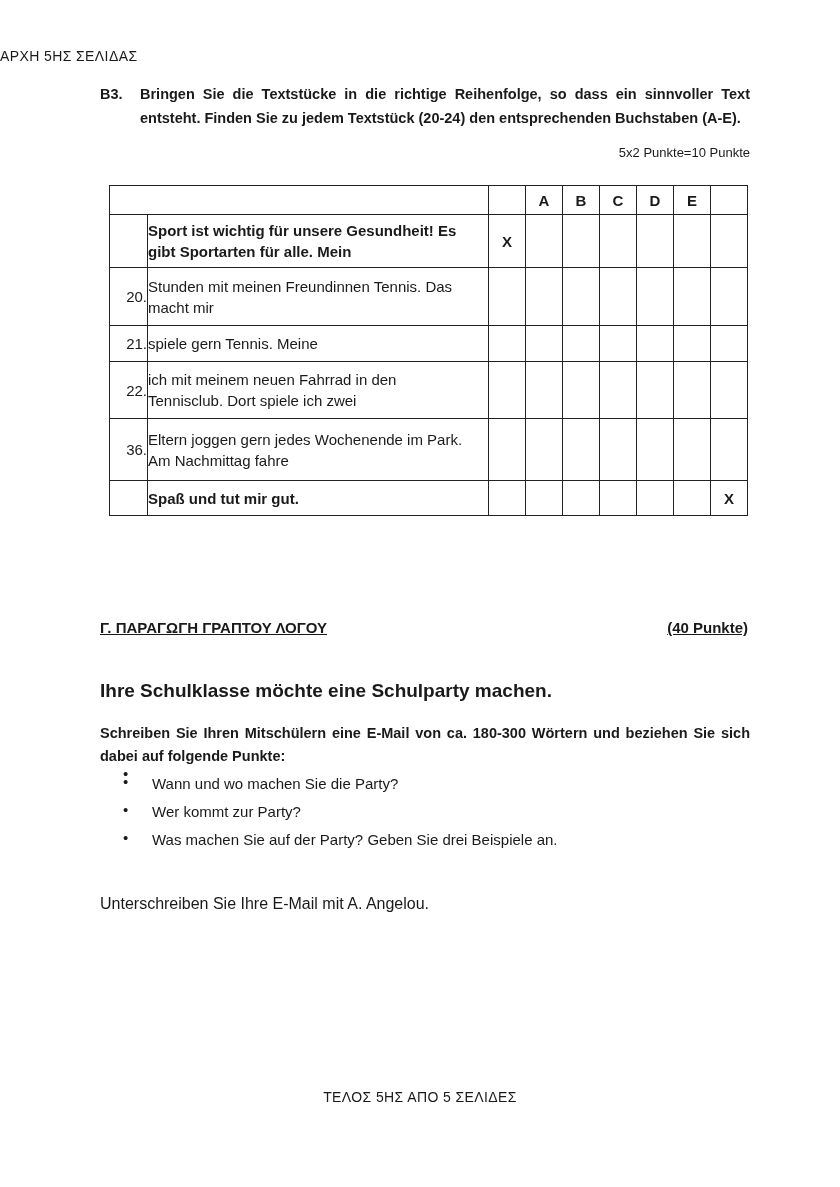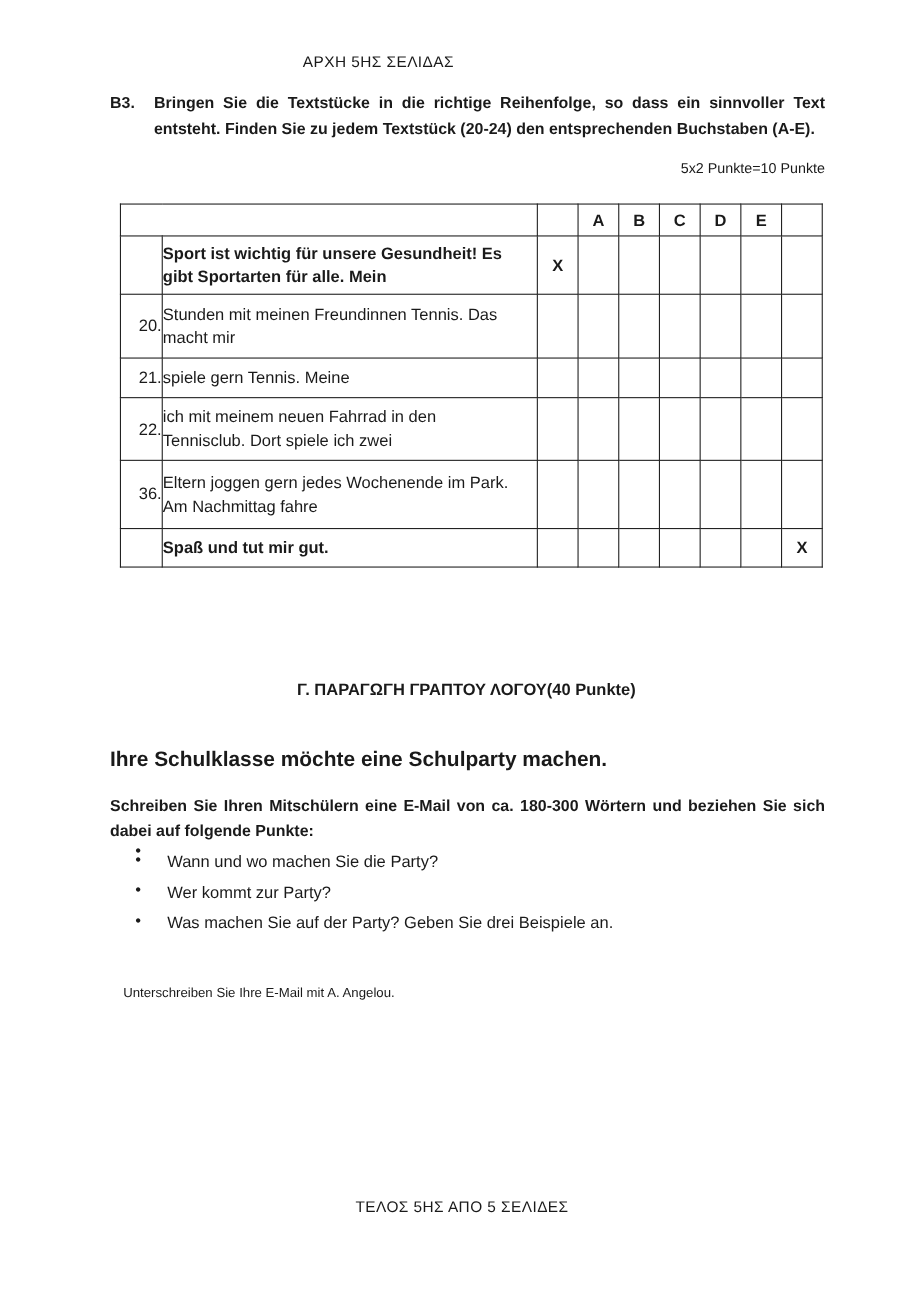--- a/index.html
+++ b/index.html
@@ -7,21 +7,21 @@
     position:relative;
     width:840px;height:1187px;
     margin:0 auto;
     background:#ffffff;
     color:#1a1a1a;
     font-family:"Liberation Sans","DejaVu Sans",sans-serif;
     overflow:hidden;
   }
   .page-header{
     position:absolute;top:48px;left:0;width:688px;
-    text-align:center;font-size:14px;letter-spacing:.4px;
+    text-align:left;font-size:14px;letter-spacing:.4px;
   }
   .page-footer{
     position:absolute;top:1089px;left:0;width:840px;
     text-align:center;font-size:14px;letter-spacing:.4px;
   }
   .b3{
     position:absolute;top:82px;left:100px;width:650px;
     display:flex;font-weight:bold;font-size:14.5px;line-height:24px;
   }
   .b3-label{width:40px;flex:0 0 40px;}
@@ -41,43 +41,43 @@
   }
   td.ghost{border:none;background:transparent;}
   tr.head-row{height:29px;}
   td.hcell{text-align:center;font-weight:bold;}
   td.num{text-align:right;font-weight:normal;}
   td.txt{padding:4px 6px 4px 8px;white-space:pre-line;}
   td.mark{text-align:center;font-weight:bold;}
   tr.bold-row td.txt{font-weight:bold;}
   .section-c-head{
     position:absolute;top:619px;left:100px;width:648px;
-    display:flex;justify-content:center;
-    font-weight:bold;font-size:15px;
+    display:flex;justify-content:space-between;
+    font-weight:bold;font-size:15px;text-decoration:underline;
   }
   .schulparty-title{
     position:absolute;top:680px;left:100px;width:650px;
     font-weight:bold;font-size:19px;
   }
   .email-instruction{
     position:absolute;top:722px;left:100px;width:650px;
     font-weight:bold;font-size:14.5px;line-height:23px;text-align:justify;
   }
   .bullet-list{
     position:absolute;top:766px;left:100px;width:650px;
     margin:0;padding:0;list-style:none;font-size:15px;
   }
   .bullet-list li{
     position:relative;padding-left:52px;line-height:20px;margin-bottom:8px;
   }
   .bullet-list li .bullet-dot{
     position:absolute;left:23px;top:-2px;font-size:15px;
   }
   .signoff{
-    position:absolute;top:895px;left:100px;width:650px;font-size:12px;margin-left:12px;
+    position:absolute;top:895px;left:100px;width:650px;font-size:16px;
   }
 </style>
 </head>
 <body>
 
 <div class="page">
 
   <div class="page-header">ΑΡΧΗ 5ΗΣ ΣΕΛΙΔΑΣ</div>
 
   <div class="b3">

